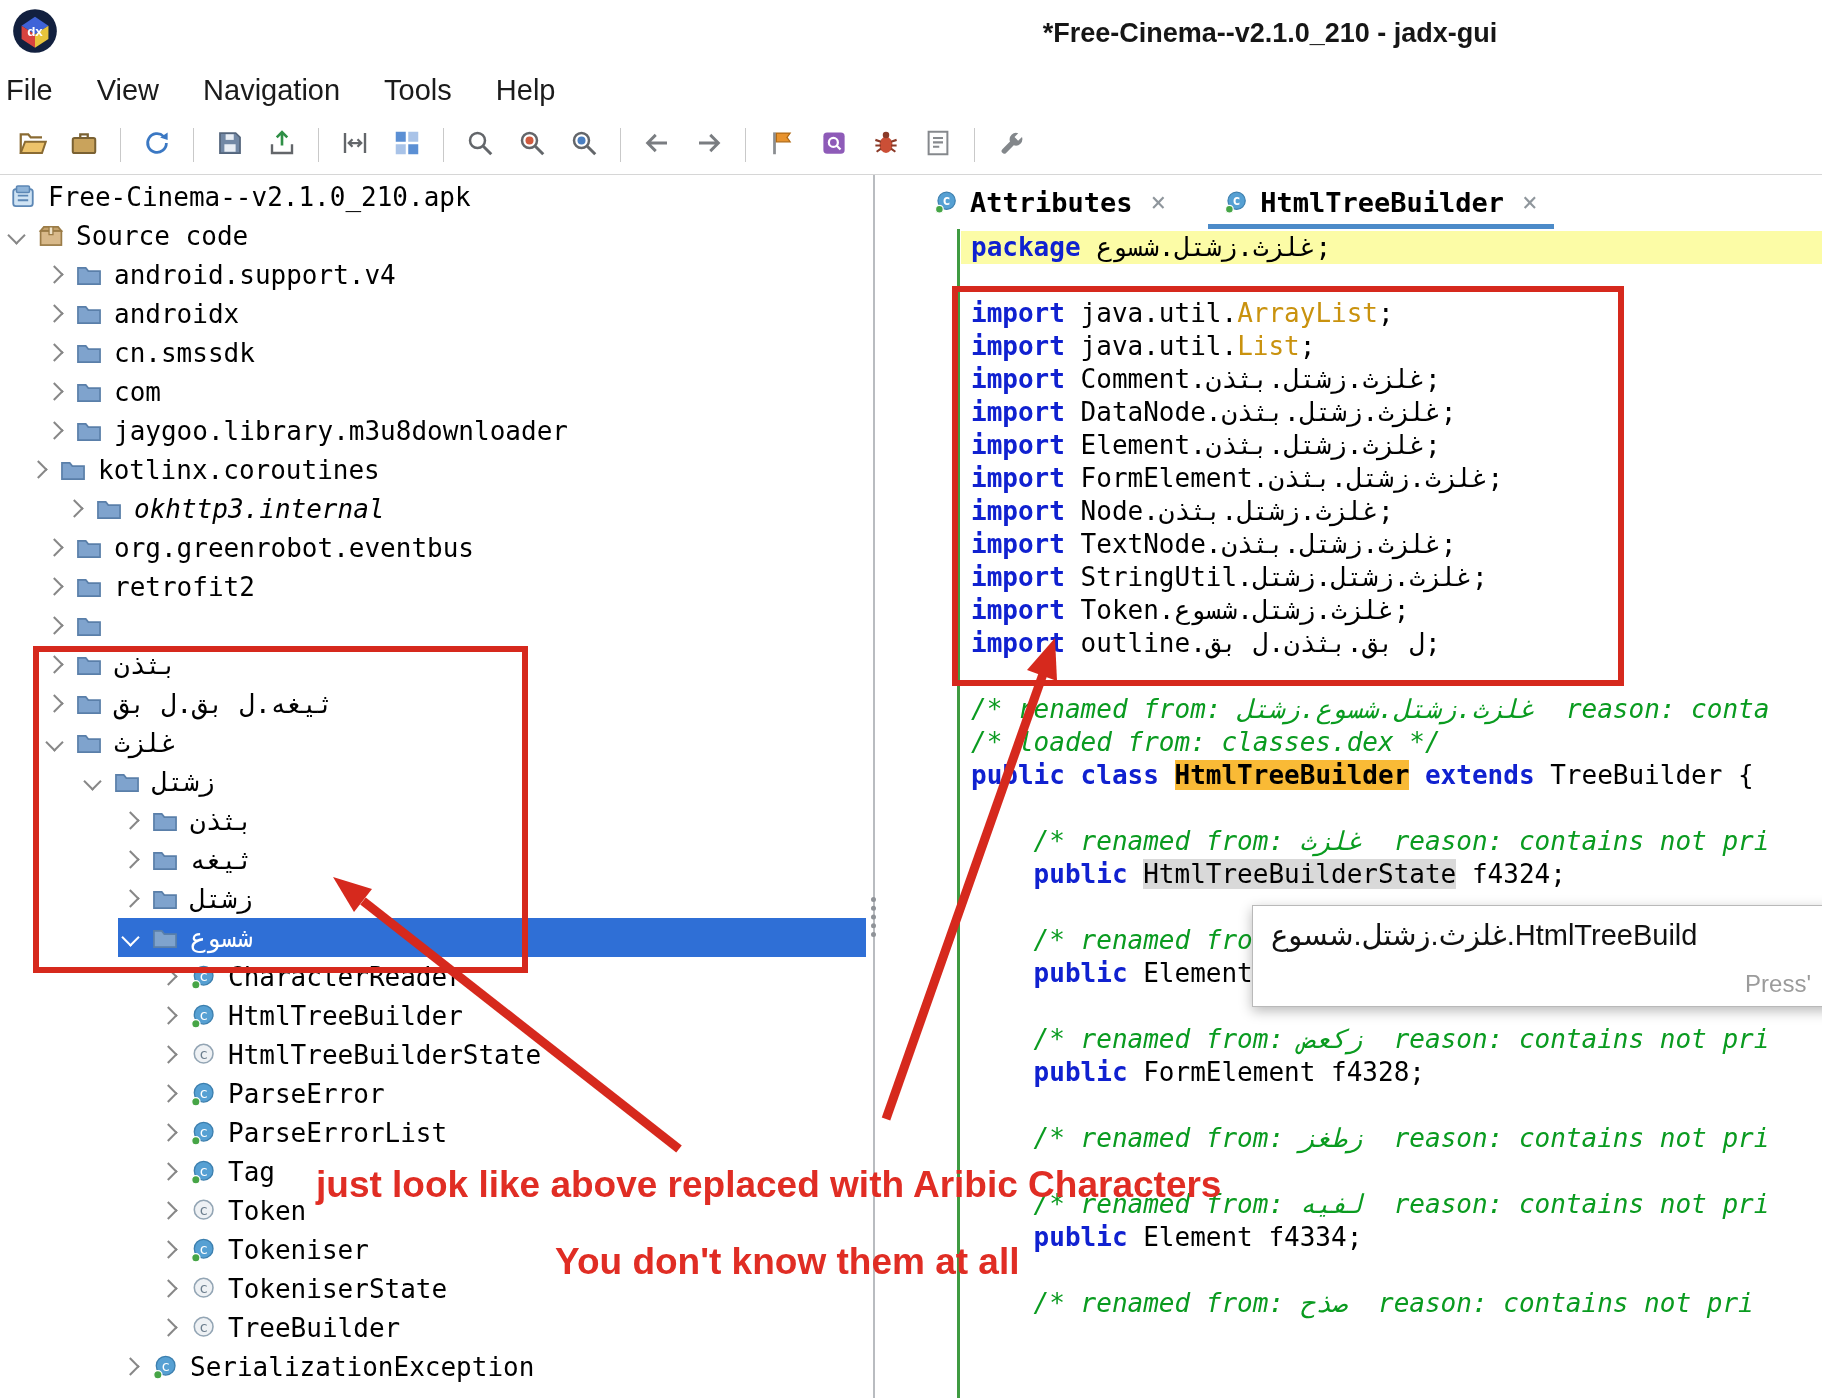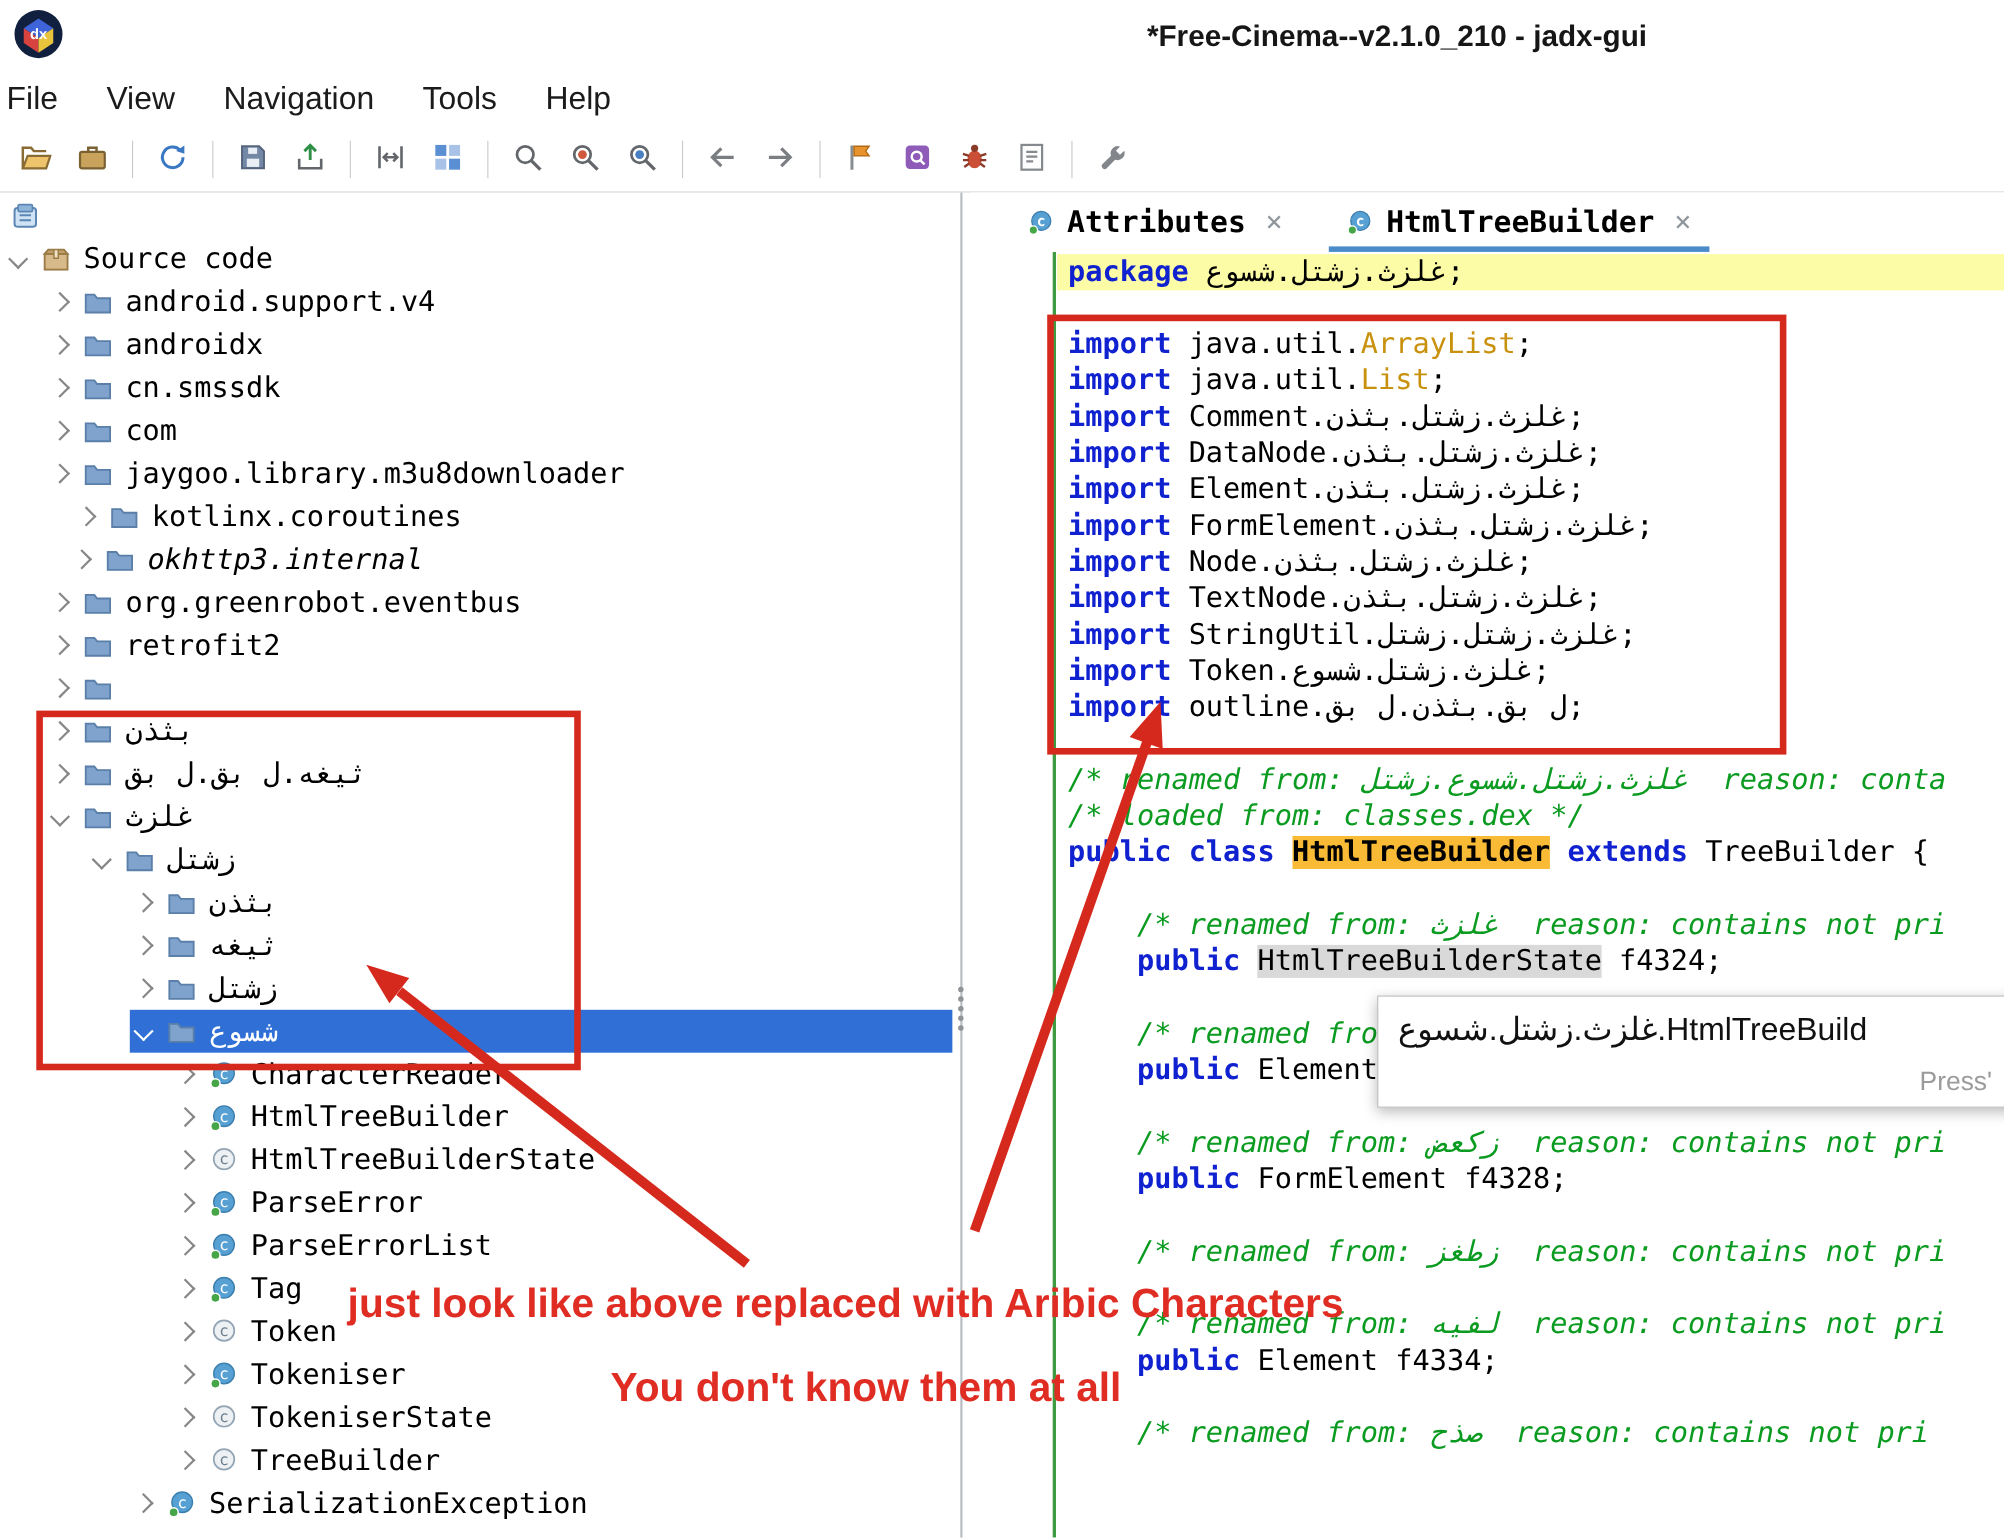--- a/index.html
+++ b/index.html
@@ -222,20 +222,21 @@
 <div class="main">
   <div class="tree-panel" id="tree">
       <div class="tree-row" style="padding-left: 10px;">
         <span class="ticon">
           <svg viewBox="0 0 20 20">
             <rect x="2.5" y="4" width="15" height="13" rx="2" fill="#cfe3f4" stroke="#5c87b5" stroke-width="1.4"></rect>
             <rect x="5" y="1.5" width="10" height="5" rx="1" fill="#8fb4d9" stroke="#5c87b5" stroke-width="1.2"></rect>
             <path d="M6 9h8M6 12.5h8" stroke="#5c87b5" stroke-width="1.4"></path>
           </svg>
         </span>
+        <span class="tlabel">Free-Cinema--v2.1.0_210.apk</span>
       </div>
       <div class="tree-row" style="padding-left: 10px;">
         <span class="chev down"></span>
         <span class="ticon">
           <svg viewBox="0 0 20 20">
             <rect x="2" y="6" width="16" height="11" fill="#d8b98a" stroke="#9a7b46" stroke-width="1.3"></rect>
             <path d="M2 6l2.5-3h11L18 6z" fill="#c3a06a" stroke="#9a7b46" stroke-width="1.3"></path>
             <path d="M8.5 3v6h3V3z" fill="#efe3c8" stroke="#9a7b46" stroke-width="1"></path>
           </svg>
         </span>
@@ -279,21 +280,21 @@
       </div>
       <div class="tree-row" style="padding-left: 48px;">
         <span class="chev right"></span>
         <span class="ticon">
           <svg viewBox="0 0 20 20">
             <path d="M1.5 4.5h6l2 2.5h9v10h-17z" fill="#7fa3cd" stroke="#5a7fa9" stroke-width="1.3"></path>
           </svg>
         </span>
         <span class="tlabel">jaygoo.library.m3u8downloader</span>
       </div>
-      <div class="tree-row" style="padding-left: 72px;">
+      <div class="tree-row" style="padding-left: 32px;">
         <span class="chev right"></span>
         <span class="ticon">
           <svg viewBox="0 0 20 20">
             <path d="M1.5 4.5h6l2 2.5h9v10h-17z" fill="#7fa3cd" stroke="#5a7fa9" stroke-width="1.3"></path>
           </svg>
         </span>
         <span class="tlabel">kotlinx.coroutines</span>
       </div>
       <div class="tree-row" style="padding-left: 68px; font-style: italic;">
         <span class="chev right"></span>

